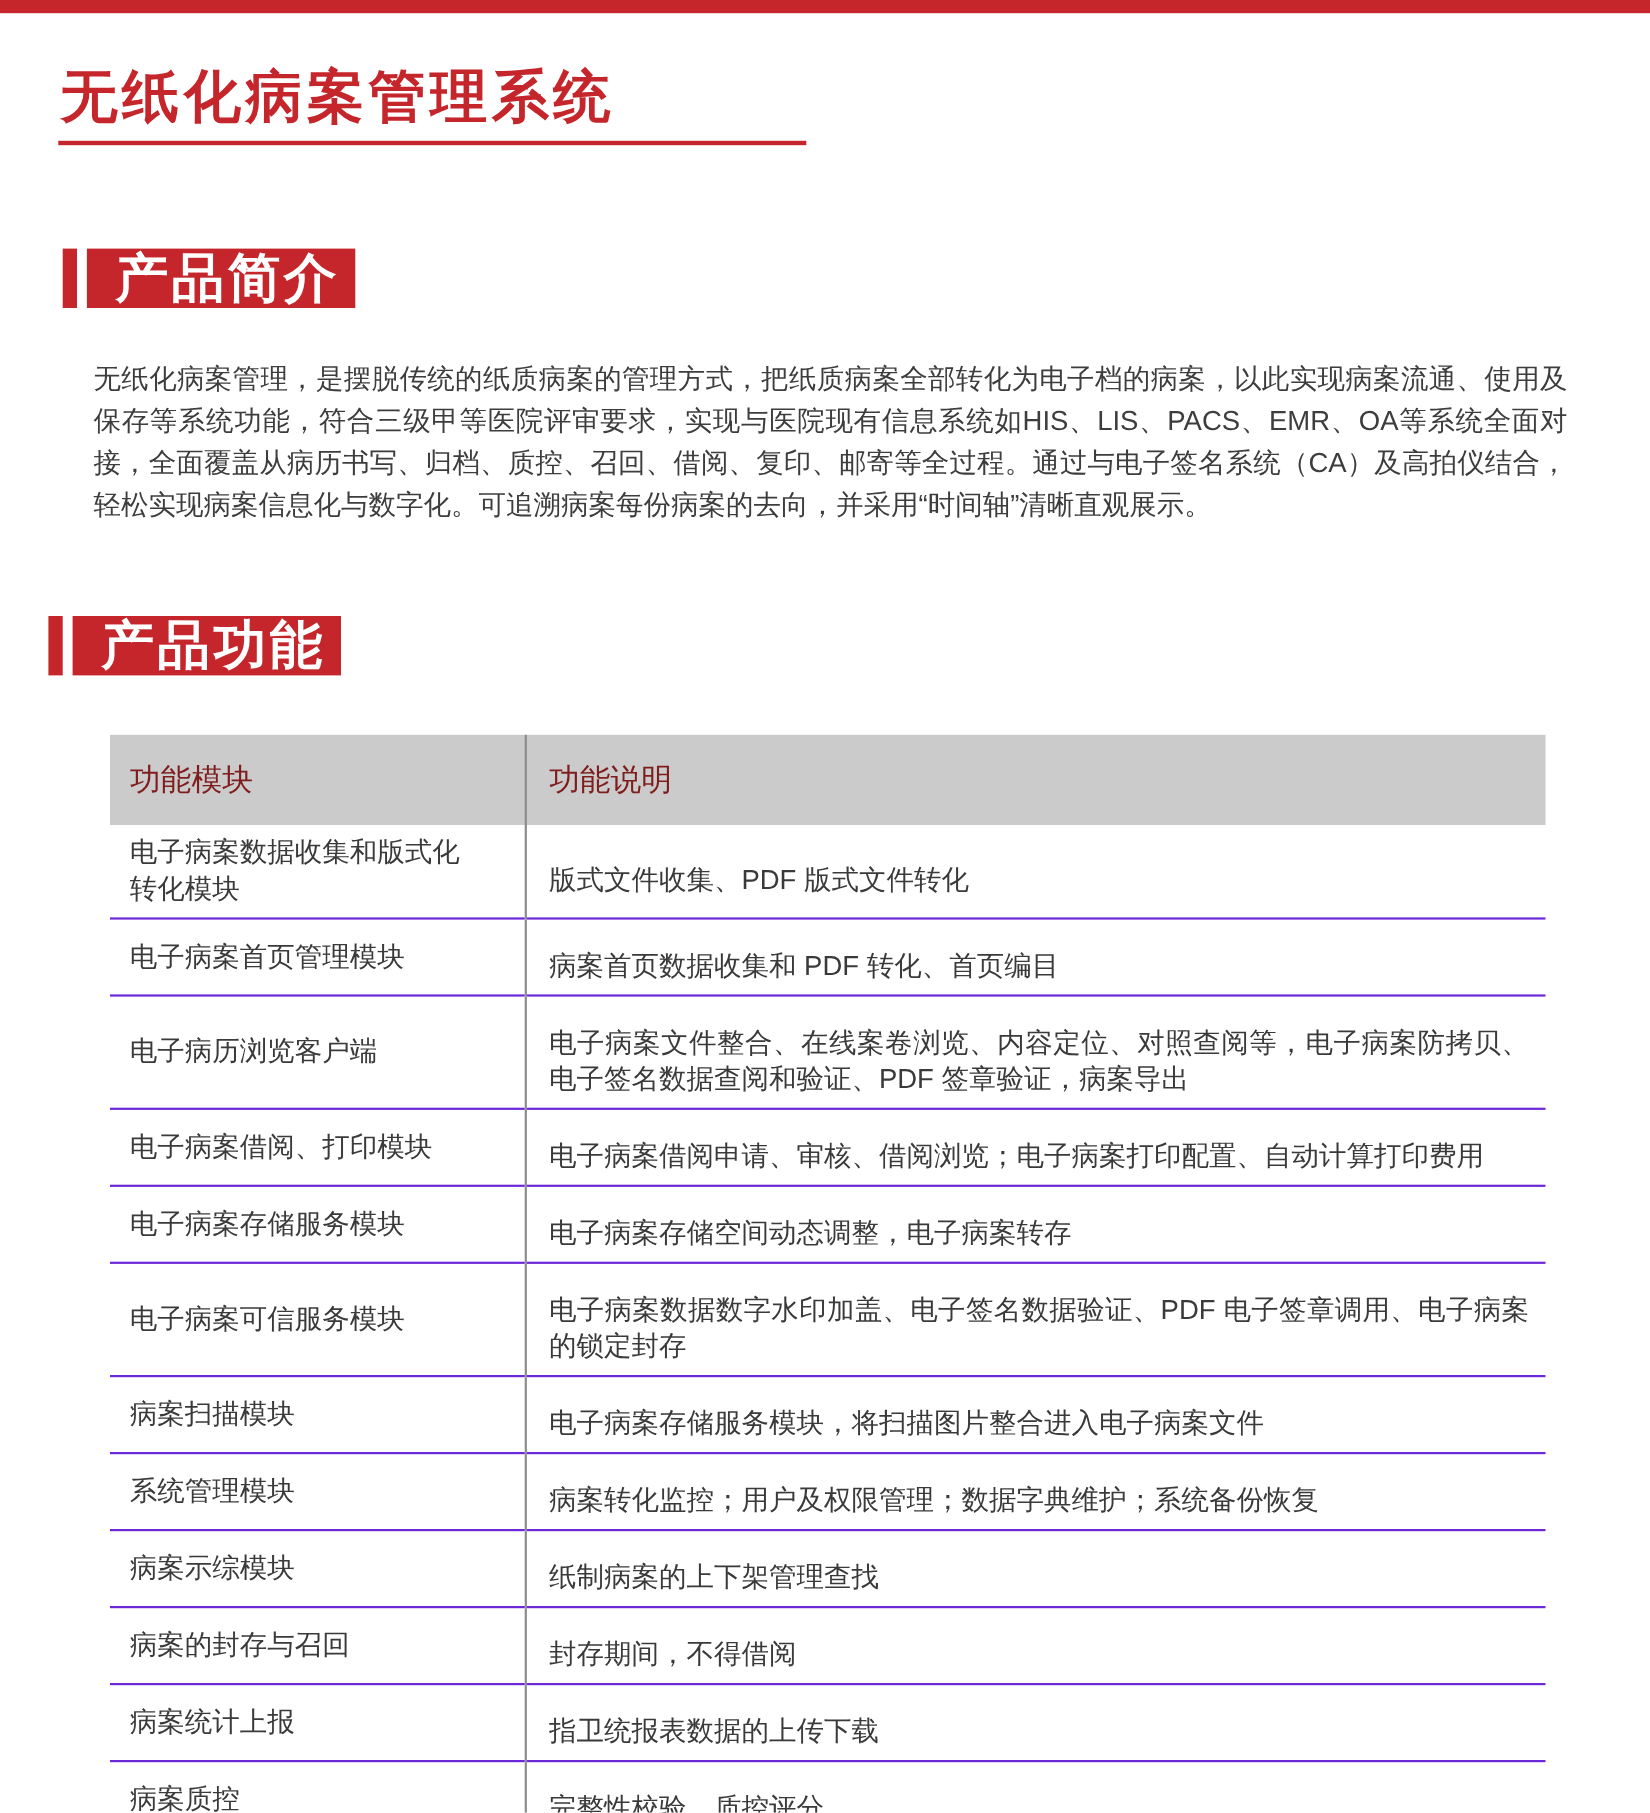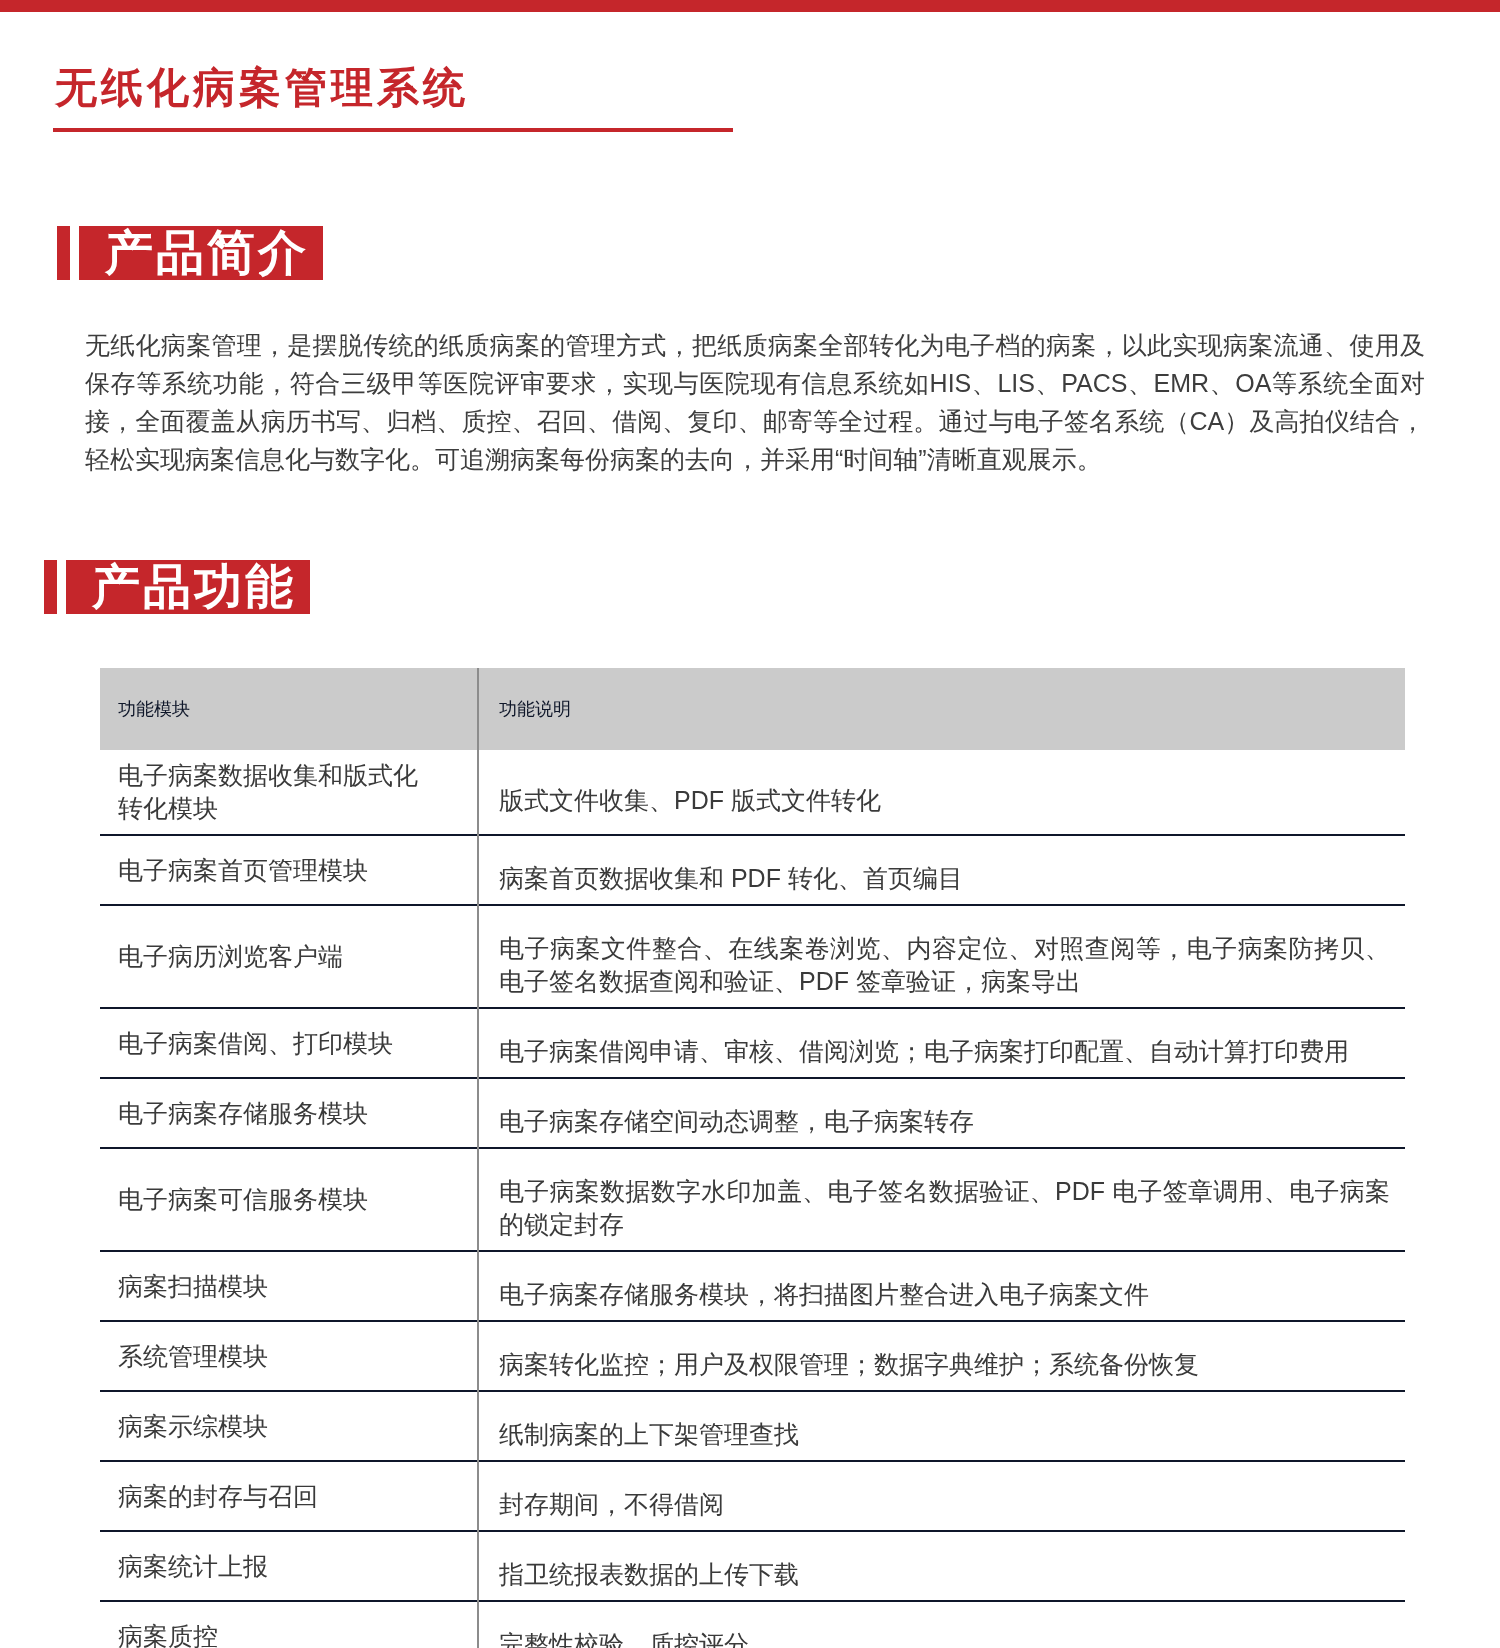--- a/index.html
+++ b/index.html
@@ -9,21 +9,21 @@
     height:1648px;
     background:#ffffff;
     font-family:"Liberation Sans","DejaVu Sans",sans-serif;
     overflow:hidden;
   }
   .top-bar{
     width:1500px;height:12px;background:#c5262b;
   }
   .page-title{
     margin:46px 0 0 55px;
-    font-size:42px;
+    font-size:52px;
     line-height:60px;
     font-weight:bold;
     letter-spacing:4px;
     color:#c5262b;
   }
   .title-underline{
     margin:10px 0 0 53px;
     width:680px;height:4px;
     background:#c5262b;
   }
@@ -62,23 +62,23 @@
   }
   .features-table{
     margin:54px 0 0 100px;
     width:1305px;
     border-collapse:collapse;
     table-layout:fixed;
   }
   .features-table th{
     background:#cbcbcb;
     height:80px;
-    font-size:18px;
+    font-size:28px;
     font-weight:400;
-    color:#0f172a;
+    color:#7f1d1d;
     text-align:left;
     vertical-align:middle;
   }
   .features-table th.h-module{
     padding-left:18px;
     border-right:2px solid #8c8c8c;
   }
   .features-table th.h-desc{
     padding-left:20px;
   }
@@ -89,21 +89,21 @@
     vertical-align:middle;
     text-align:justify;
     padding:26px 15px 9px 20px;
   }
   .features-table td.col-module{
     padding:9px 40px 9px 18px;
     border-right:2px solid #8c8c8c;
     text-align:left;
   }
   .features-table tbody tr + tr td{
-    border-top:2px solid #0f172a;
+    border-top:2px solid #6d28d9;
   }
 </style>
 </head>
 <body>
 
 <div class="page">
 
   <div class="top-bar"></div>
 
   <h1 class="page-title">无纸化病案管理系统</h1>

